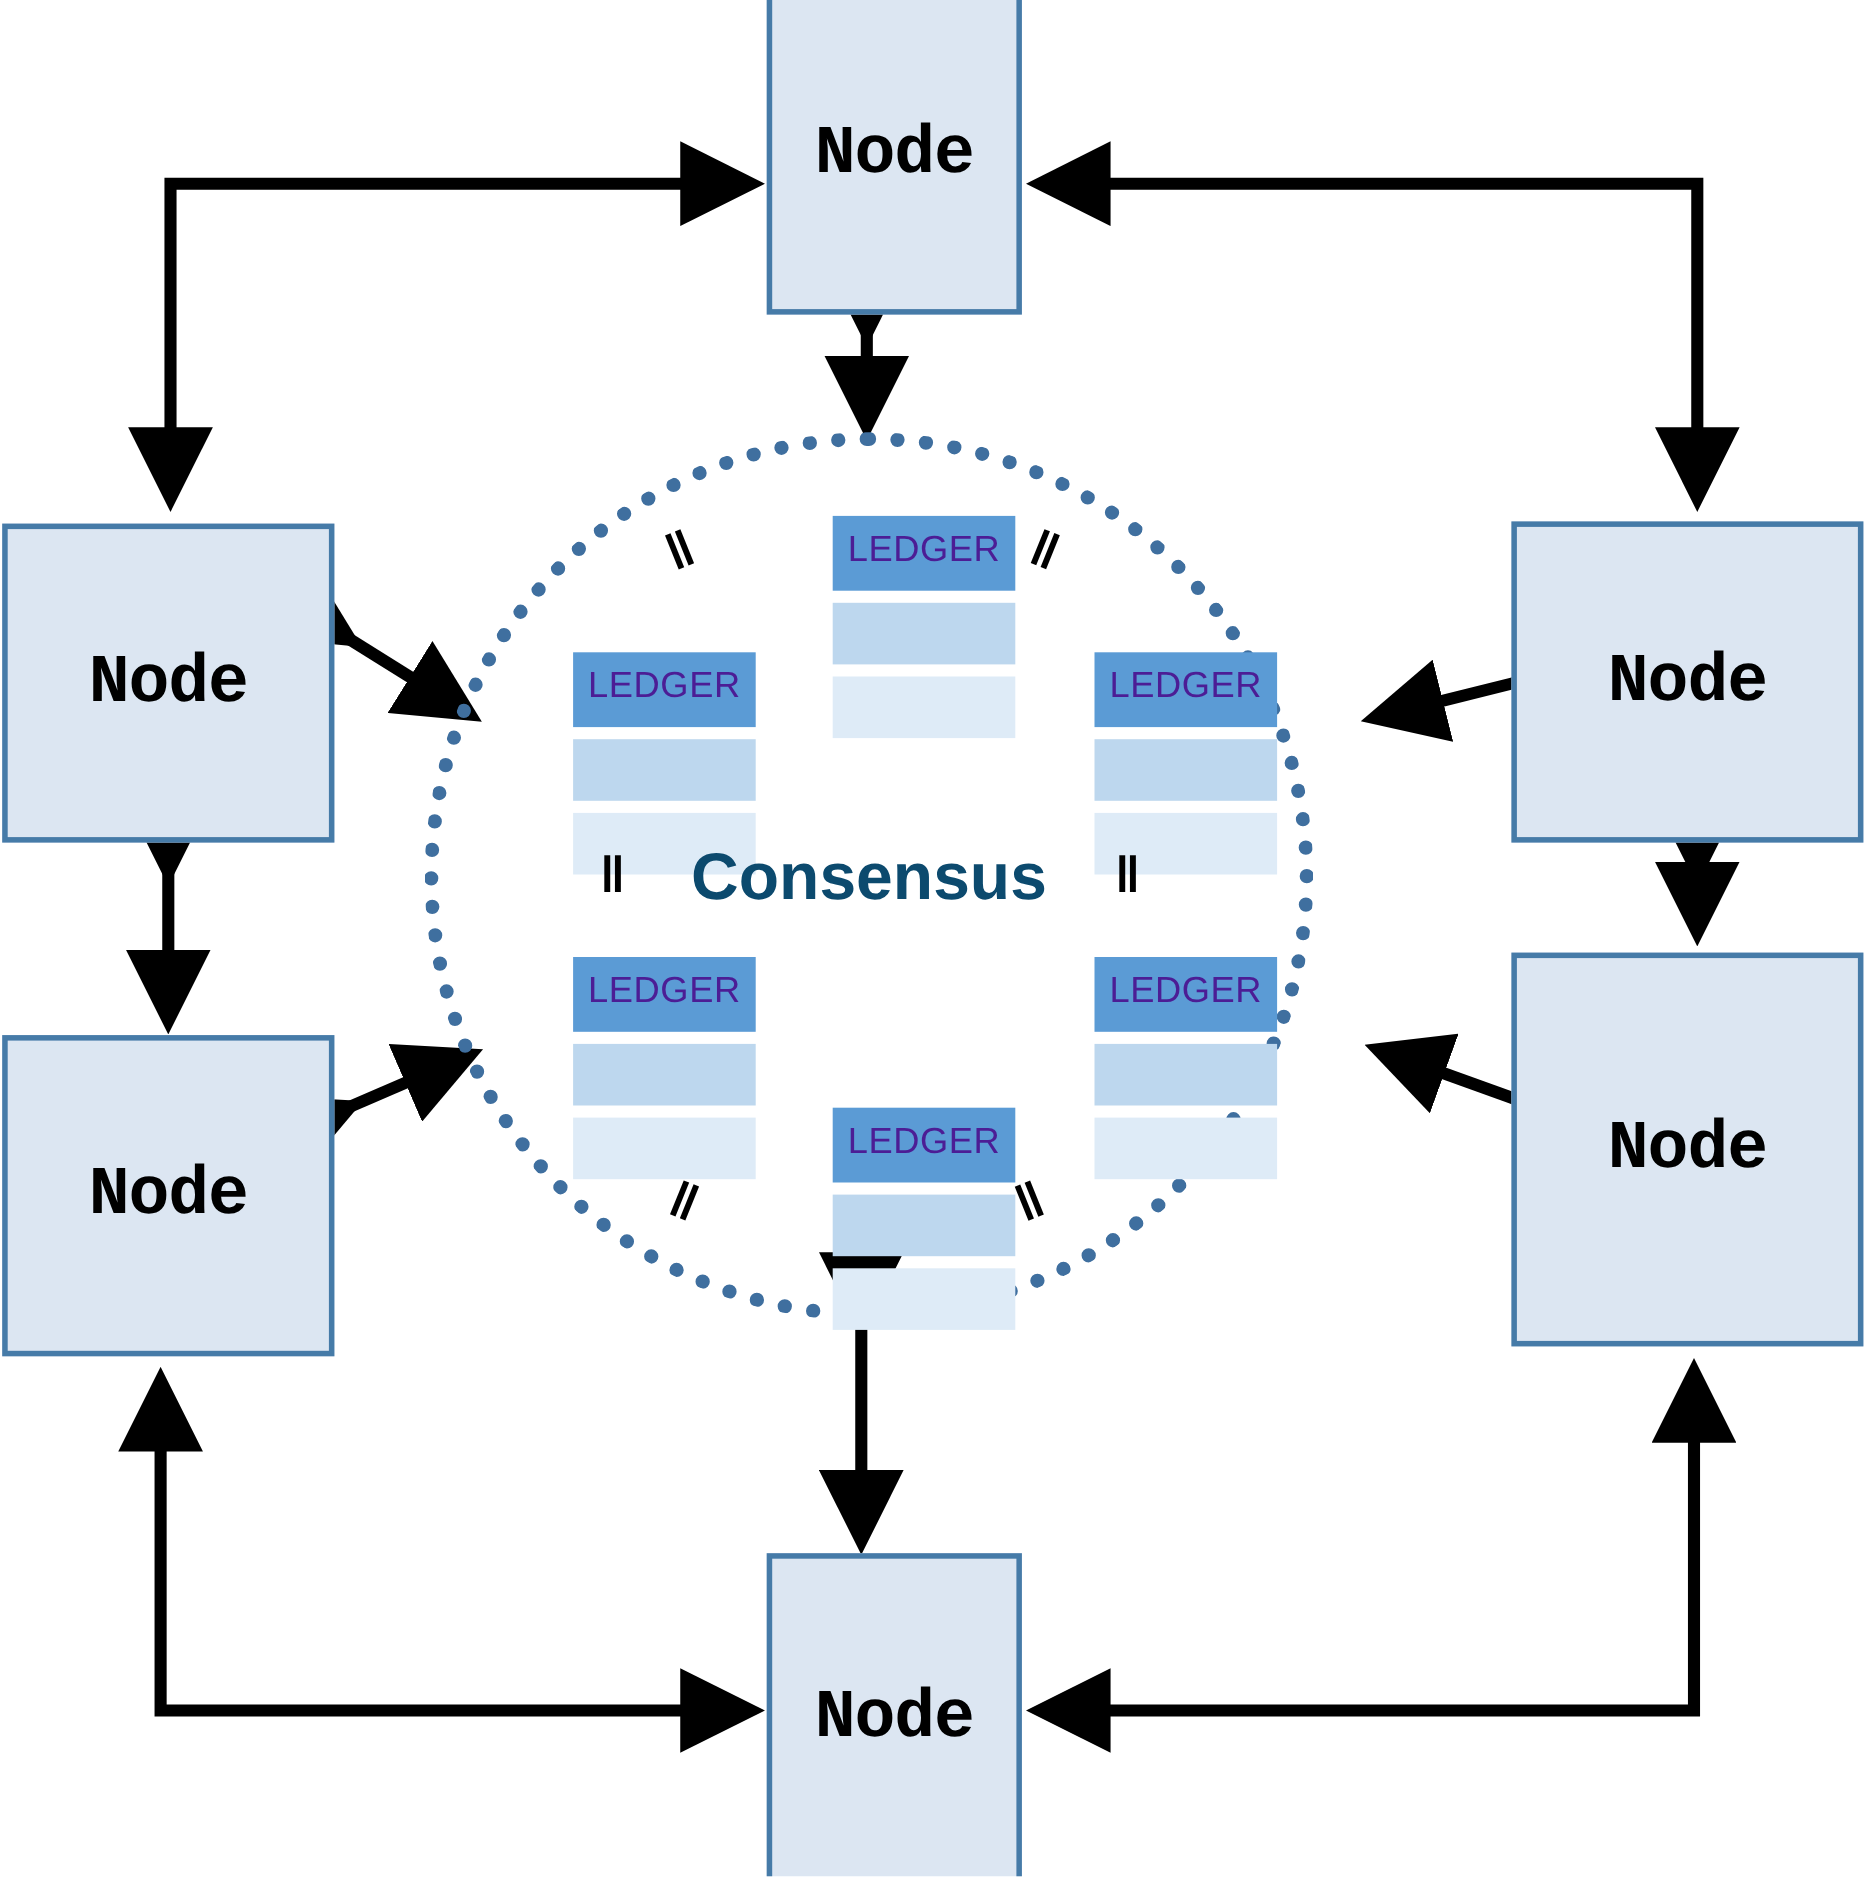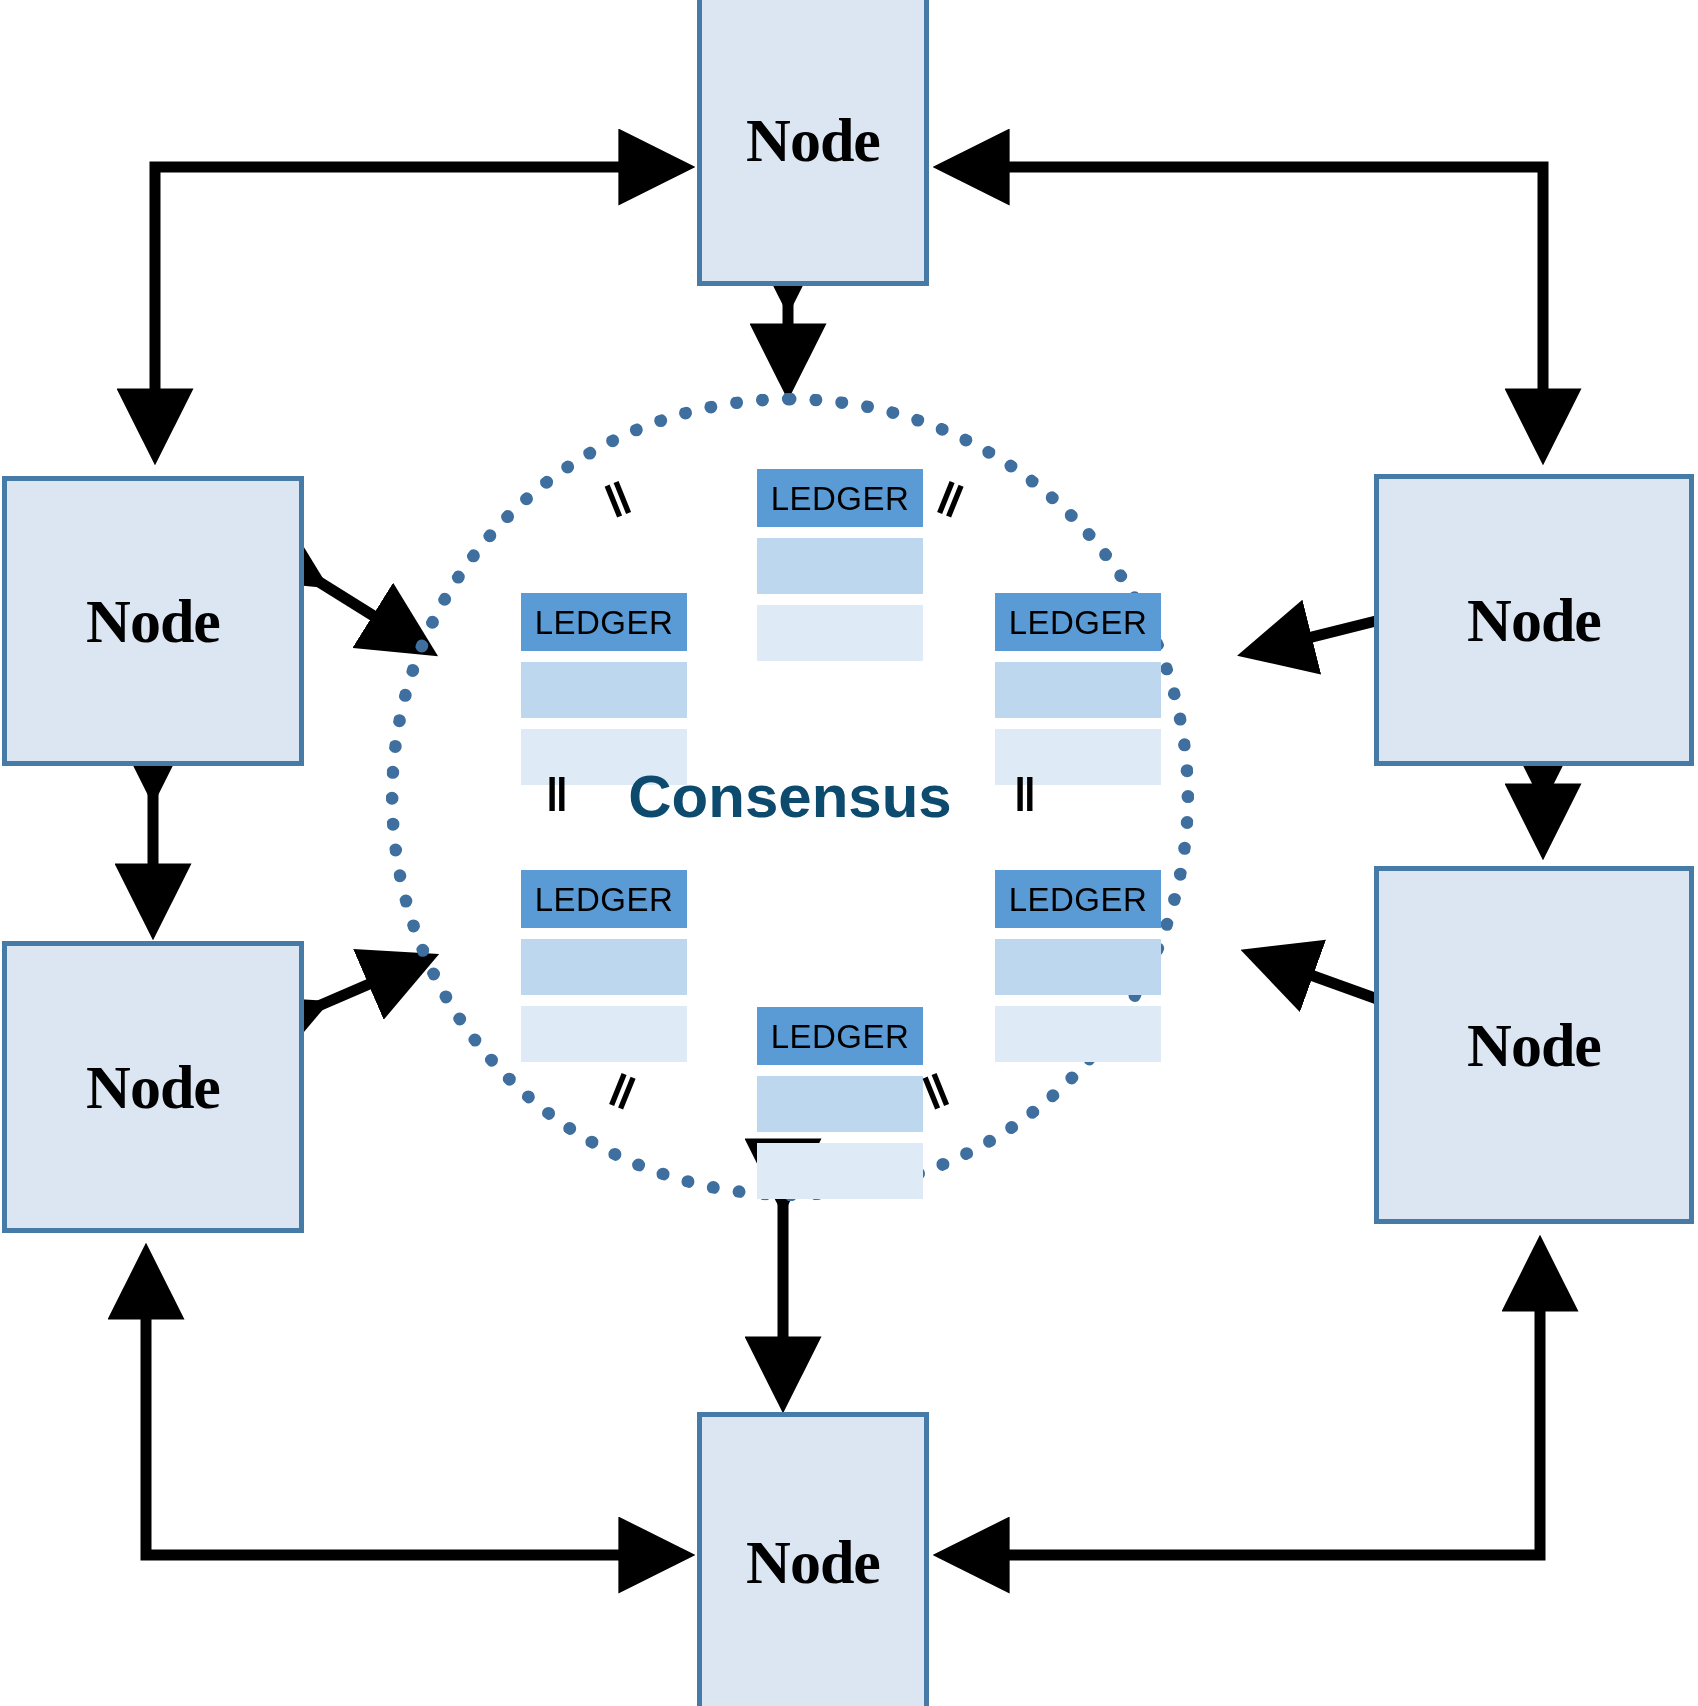--- a/index.html
+++ b/index.html
@@ -16,21 +16,21 @@
   .node{
     position:absolute;
     box-sizing:border-box;
     background:#dce6f2;
     border:5px solid #467ba8;
     display:flex;
     align-items:center;
     justify-content:center;
   }
   .node-label{
-    font-family:Liberation Serif, serif;
+    font-family:Liberation Mono, monospace;
     font-weight:bold;
     font-size:62px;
     color:#000000;
     letter-spacing:-1px;
     line-height:1;
   }
   
   .consensus-circle{
     position:absolute;
     box-sizing:border-box;
@@ -38,27 +38,27 @@
     border-radius:50%;
     background:transparent;
   }
   
   .ledger{
     position:absolute;
     width:166px;
   }
   .ledger-header{
     background:#5b9bd5;
-    color:#000000;
+    color:#4c1d95;
     font-family:"Liberation Sans", sans-serif;
     font-size:33px;
     font-weight:400;
     letter-spacing:0.5px;
     text-align:center;
-    height:58px;
+    height:68px;
     line-height:60px;
     box-sizing:border-box;
   }
   .ledger-bar{
     width:100%;
     height:56px;
     margin-top:11px;
     box-sizing:border-box;
   }
   .bar-mid{background:#bdd7ee;}

